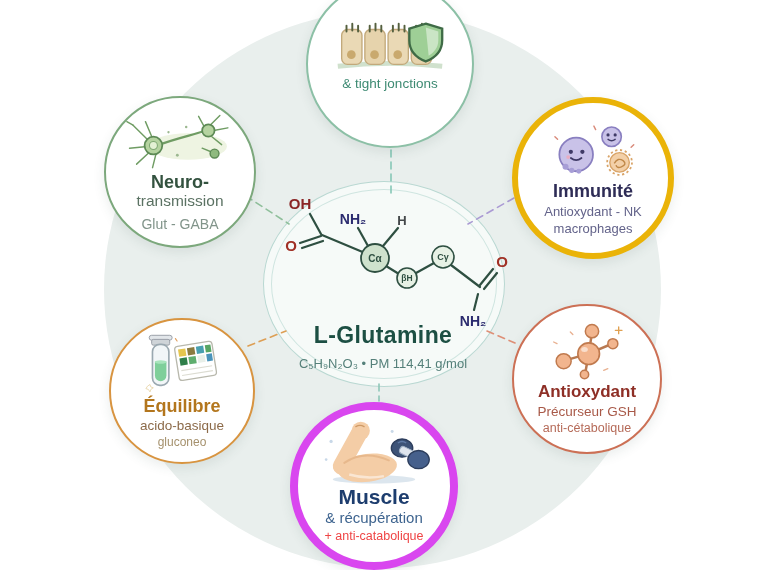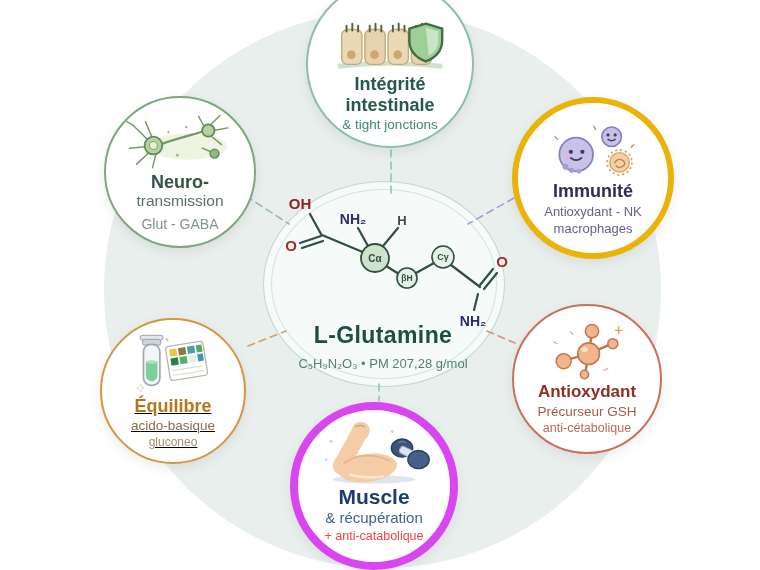--- a/index.html
+++ b/index.html
@@ -44,21 +44,21 @@
   .n1{left:104px;top:96px;width:148px;height:148px;border:2px solid #7ca87c;justify-content:center;}
   .n1 .title{font-size:18px;color:#33523f;line-height:1;}
   .n1 .sub1{font-size:15.5px;color:#5b7263;}
   .n1 .sub2{font-size:14px;color:#81948a;margin-top:6px;}
   
   .n2{left:512px;top:97px;width:150px;height:150px;border:6px solid #eab308;justify-content:center;}
   .n2 .title{font-size:18px;color:#2e2c56;}
   .n2 .sub1{font-size:13px;color:#63638a;margin-top:2px;}
   .n2 .sub2{font-size:13px;color:#63638a;}
   
-  .n3{left:100px;top:318px;width:142px;height:142px;border:2px solid #d89440;justify-content:center;text-decoration:underline;}
+  .n3{left:109px;top:318px;width:142px;height:142px;border:2px solid #d89440;justify-content:center;}
   .n3 .title{font-size:18px;color:#b3761d;}
   .n3 .sub1{font-size:13.5px;color:#8c6a49;margin-top:1px;}
   .n3 .sub2{font-size:12px;color:#a5916d;}
   
   .n4{left:512px;top:304px;width:146px;height:146px;border:2px solid #cc7055;justify-content:center;}
   .n4 .title{font-size:17px;color:#8e2f26;}
   .n4 .sub1{font-size:13.5px;color:#a85948;margin-top:2px;}
   .n4 .sub2{font-size:12.5px;color:#b56a58;}
   
   .n5{left:290px;top:402px;width:168px;height:168px;border:8px solid #d946ef;padding-top:10px;box-sizing:border-box;}
@@ -115,21 +115,21 @@
       <text x="120" y="72" font-size="10" fill="#2e4f41">Cα</text>
       <text x="152" y="91" font-size="8.5" fill="#2e4f41">βH</text>
       <text x="188" y="70" font-size="9" fill="#2e4f41">Cγ</text>
       <text x="247" y="77" font-size="15" fill="#a03025">O</text>
       <text x="218" y="136" font-size="14" fill="#2a2a6e">NH₂</text>
     </g>
   </svg>
 
   <div class="center-text">
     <div class="center-title">L-Glutamine</div>
-    <div class="center-formula">C₅H₉N₂O₃ • PM 207,28 g/mol</div>
+    <div class="center-formula">C₅H₉N₂O₃ • PM 114,41 g/mol</div>
   </div>
 
   <div class="node n0">
     <div class="icon">
       <svg width="118" height="58" viewBox="0 0 120 60">
         <path d="M6 52 Q60 46 114 52" stroke="#bcd4b8" stroke-width="5" fill="none" opacity=".7"></path>
         <g>
           <rect x="10" y="14" width="21" height="36" rx="6" fill="#ead9b5" stroke="#c2a97b" stroke-width="1.4"></rect>
           <rect x="34" y="14" width="21" height="36" rx="6" fill="#e6d3ac" stroke="#c2a97b" stroke-width="1.4"></rect>
           <rect x="58" y="14" width="21" height="36" rx="6" fill="#ead9b5" stroke="#c2a97b" stroke-width="1.4"></rect>
@@ -149,21 +149,20 @@
           </g>
           <circle cx="20" cy="40" r="4.5" fill="#c9a96e"></circle>
           <circle cx="44" cy="40" r="4.5" fill="#c9a96e"></circle>
           <circle cx="68" cy="40" r="4.5" fill="#c9a96e"></circle>
           <circle cx="92" cy="40" r="4.5" fill="#c9a96e"></circle>
         </g>
         <path d="M97 8 L114 13 V25 C114 36 107 43 97 47 C87 43 80 36 80 25 V13 Z" fill="#9ecf96" stroke="#3f6b46" stroke-width="2.4"></path>
         <path d="M97 12 L110 16 V25 C110 33 105 38 100 41 Z" fill="#ffffff" opacity=".45"></path>
       </svg>
     </div>
-    <div class="title">Intégrité intestinale</div>
     <div class="sub1">&amp; tight jonctions</div>
   </div>
 
   <div class="node n1">
     <div class="icon">
       <svg width="118" height="62" viewBox="0 0 130 70">
         <ellipse cx="74" cy="40" rx="44" ry="15" fill="#eef4e2"></ellipse>
         <g stroke="#6f9c63" stroke-width="1.6" stroke-linecap="round">
           <line x1="30" y1="34" x2="12" y2="16"></line>
             <line x1="12" y1="16" x2="5" y2="12"></line>

